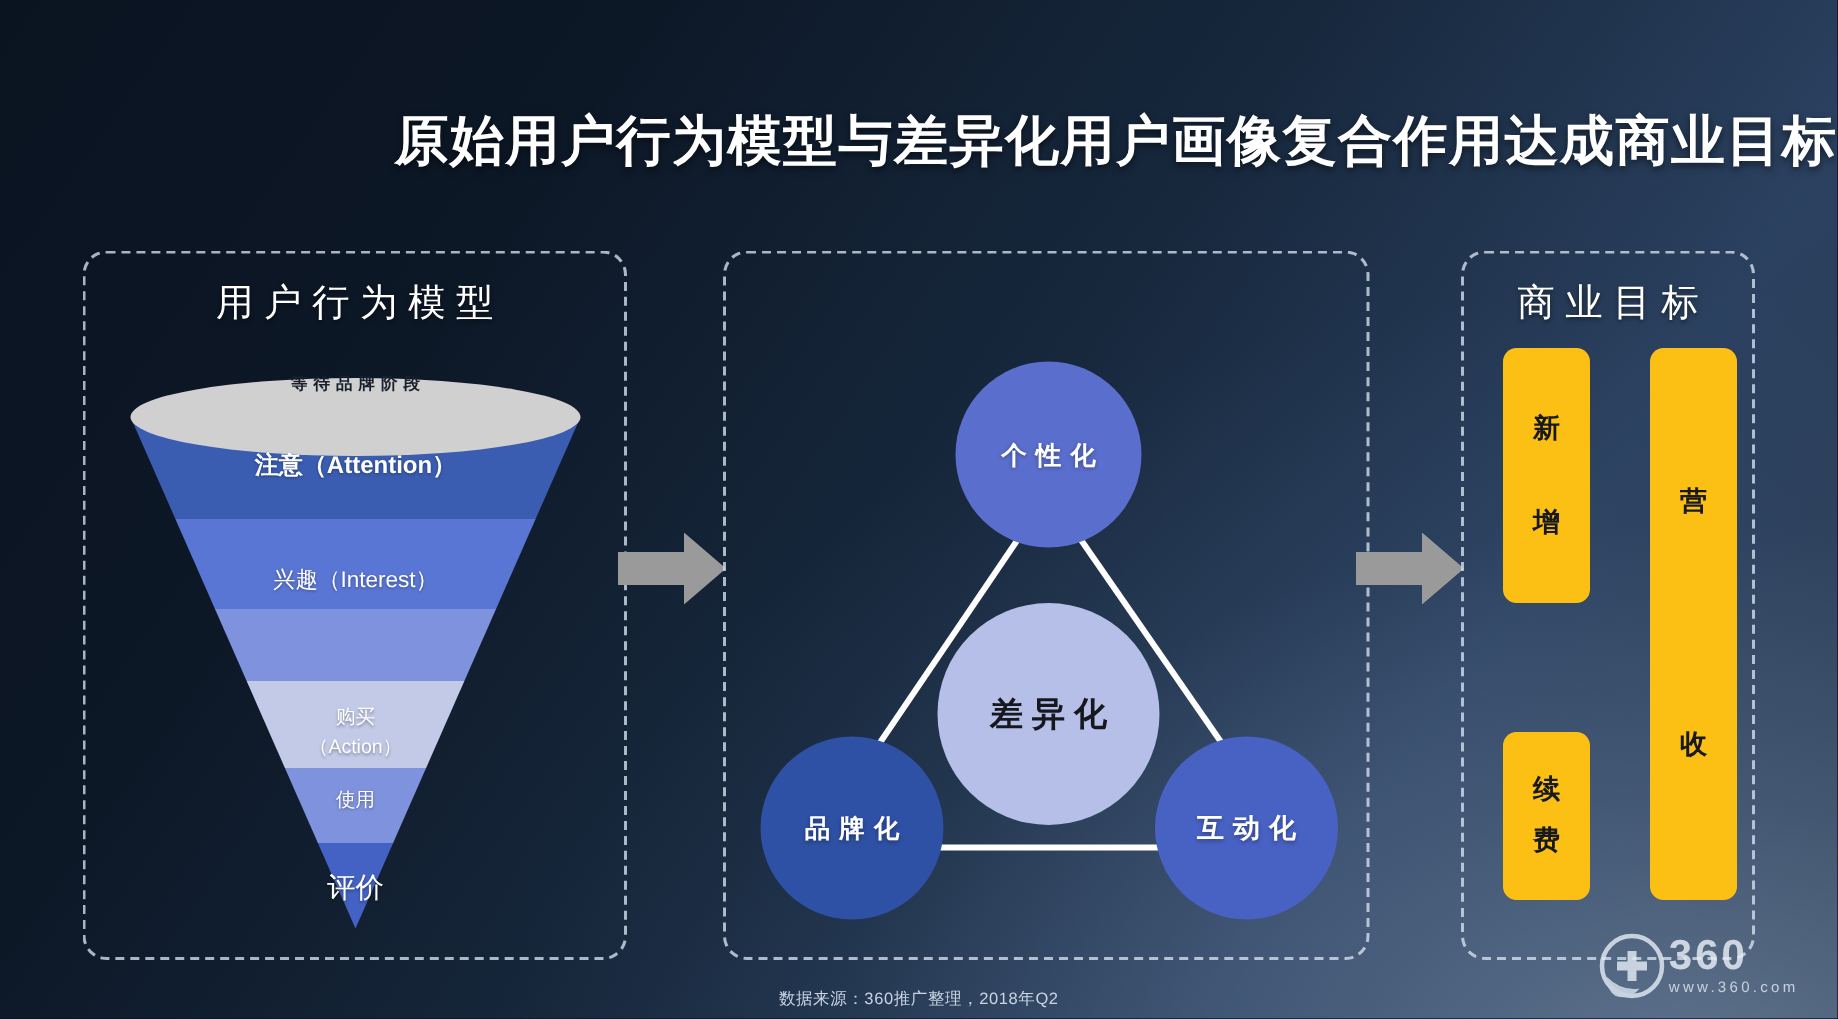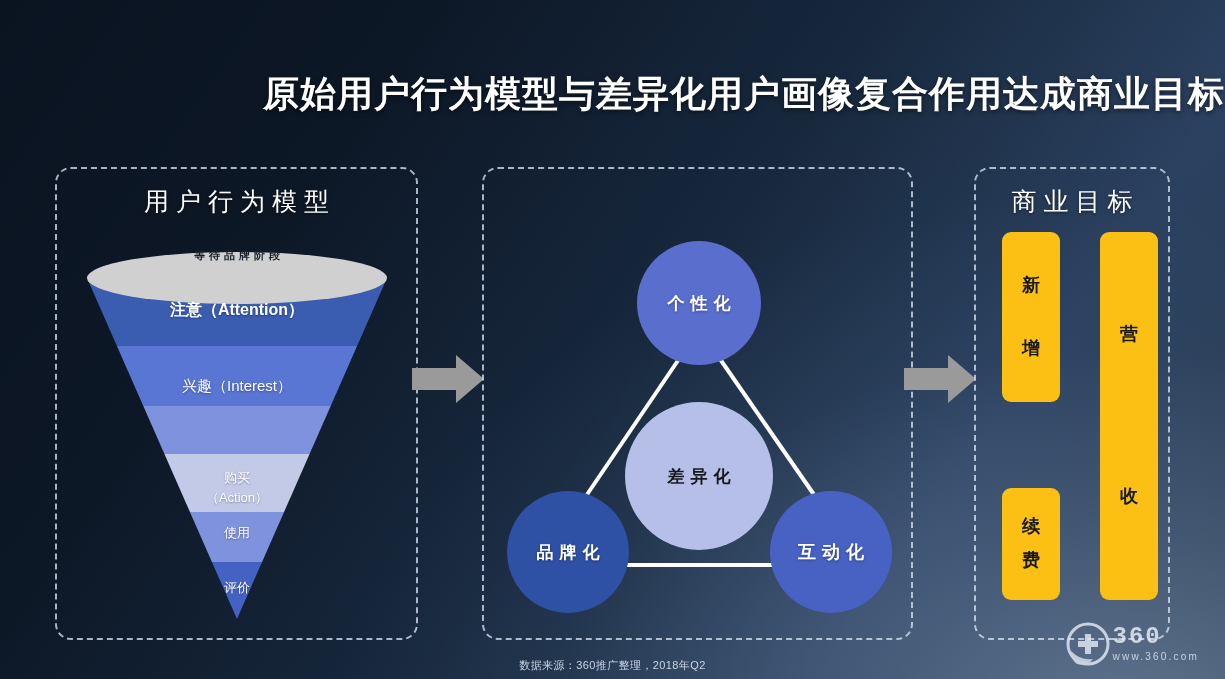--- a/index.html
+++ b/index.html
@@ -84,21 +84,21 @@
     font-weight: bold;
     letter-spacing: 4px;
     text-indent: 4px;
     text-shadow: none;
   }
   .fl-1 { left: 0; right: 0; top: 66px;  font-size: 16px; font-weight: bold; }
   .fl-2 { left: 0; right: 0; top: 143px; font-size: 15px; }
   .fl-3 { left: 0; right: 0; top: 196px; font-size: 14px; }
   .fl-4 { left: 0; right: 0; top: 234px; font-size: 13px; line-height: 20px; }
   .fl-5 { left: 0; right: 0; top: 290px; font-size: 13px; }
-  .fl-6 { left: 0; right: 0; top: 345px; font-size: 13px; }
+  .fl-6 { left: 0; right: 0; top: 345px; font-size: 19px; }
 
   
   .arrow {
     position: absolute;
     width: 72px;
     height: 48px;
   }
   #arrow-1 { left: 412px; top: 355px; }
   #arrow-2 { left: 904px; top: 355px; }
   .arrow svg { display: block; }
@@ -122,21 +122,21 @@
     letter-spacing: 6px;
     text-indent: 6px;
     text-shadow: 0 1px 3px rgba(0,0,0,0.35);
   }
   #circle-personal {
     left: 153px; top: 72px; width: 124px; height: 124px;
     background: #5a6ecd; font-size: 17px;
   }
   #circle-diff {
     left: 141px; top: 233px; width: 148px; height: 148px;
-    background: #b5bfe8; color: #16181d; font-size: 17px;
+    background: #b5bfe8; color: #16181d; font-size: 22px;
     text-shadow: none;
   }
   #circle-brand {
     left: 23px; top: 322px; width: 122px; height: 122px;
     background: #2f51a5; font-size: 17px;
   }
   #circle-interact {
     left: 286px; top: 322px; width: 122px; height: 122px;
     background: #4862c4; font-size: 18px;
   }
@@ -187,25 +187,24 @@
     flex: 0 0 auto;
   }
   .logo-text-wrap {
     margin-left: 2px;
     display: flex;
     flex-direction: column;
     align-items: flex-start;
   }
   .logo-text {
     color: #e8eef6;
-    font-size: 24px;
+    font-size: 28px;
     font-weight: bold;
     letter-spacing: 2px;
     line-height: 0.95;
-    font-family: Liberation Mono, monospace;
   }
   .logo-url {
     color: #dfe7f1;
     font-size: 10px;
     letter-spacing: 2.2px;
     margin-top: 2px;
     align-self: flex-end;
   }
 </style>
 </head>

